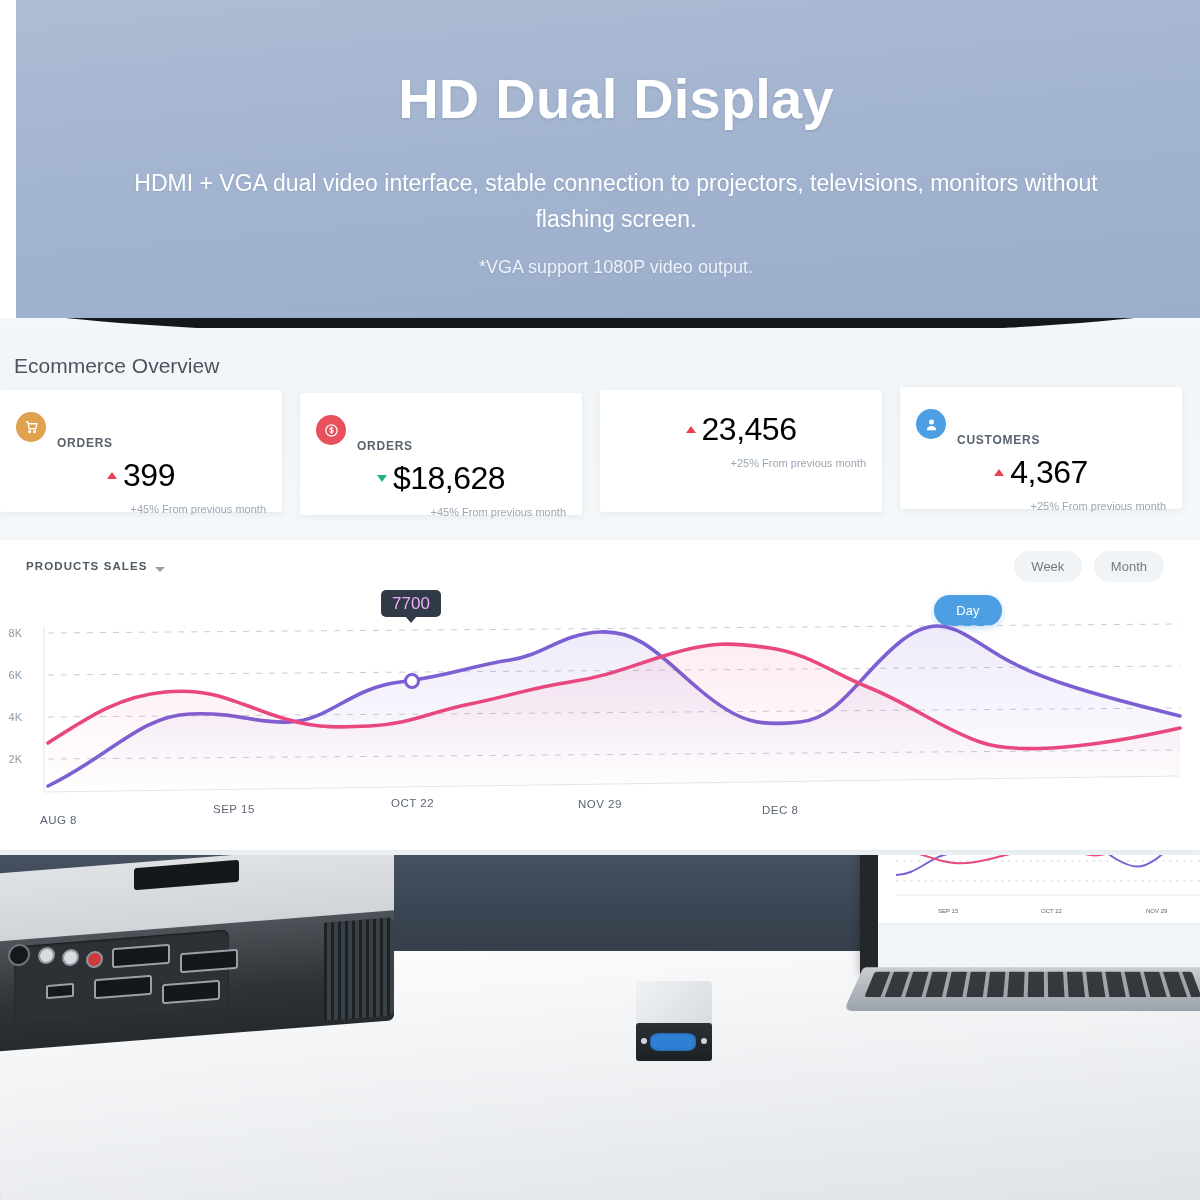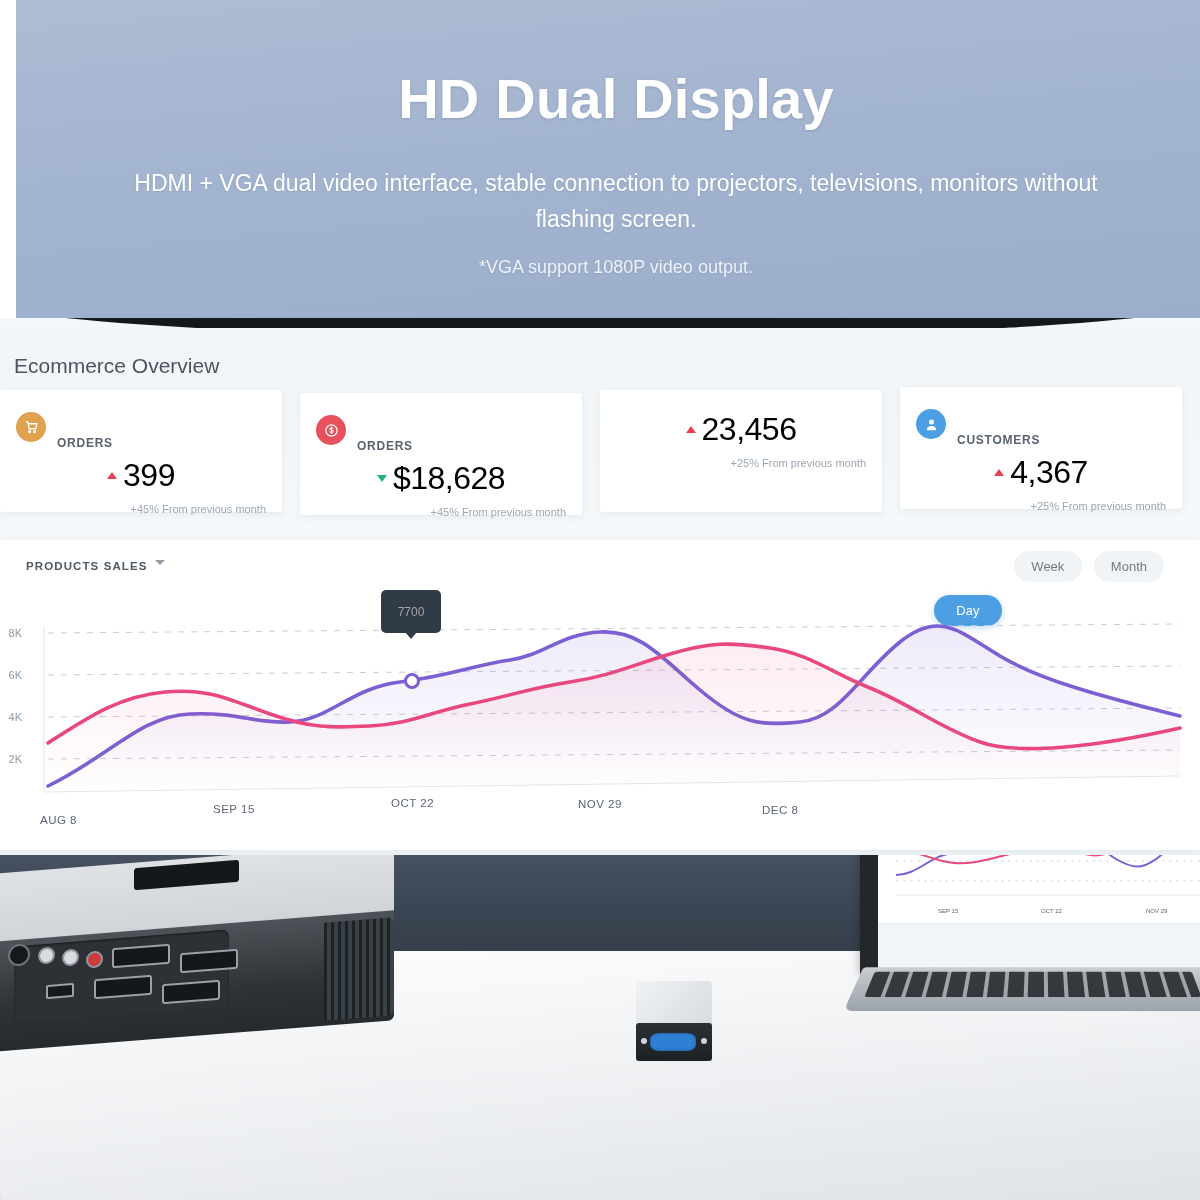--- a/index.html
+++ b/index.html
@@ -92,44 +92,44 @@
     font-size:11px; color:#9aa7b4;
   }
 
   
   .chart-card {
     position:absolute; left:0; top:212px; width:1200px; height:310px;
     background:#ffffff;
     box-shadow:0 2px 8px rgba(120,140,160,.1);
     border-radius:3px;
   }
-  .chart-head { position:absolute; left:26px; top:20px; display:flex; align-items:flex-start; gap:8px; }
+  .chart-head { position:absolute; left:26px; top:20px; display:flex; align-items:flex-end; gap:8px; }
   .chart-head-label {
     font-size:11.5px; letter-spacing:1.1px; color:#4e5964; font-weight:700;
   }
   .caret { width:0;height:0;border-left:5px solid transparent;border-right:5px solid transparent;border-top:5px solid #93a0ad; }
   .seg { position:absolute; right:36px; top:11px; display:flex; gap:12px; }
   .seg-btn {
     min-width:68px; height:31px; padding:0 17px; border-radius:17px;
     display:flex; align-items:center; justify-content:center;
     font-size:13px; color:#6f7a86; background:#f1f4f7; border:none;
     font-family:inherit;
   }
   .seg-btn.on { background:#4d9fe4; color:#ffffff; box-shadow:0 2px 6px rgba(77,159,228,.35);margin-top:44px; }
 
   .plot { position:absolute; left:0; top:56px; width:1200px; height:250px; }
   .plot svg { width:100%; height:100%; display:block; }
   .ylab { font-size:11px; fill:#8d99a6; font-family:"Liberation Sans",sans-serif; }
   .xlab { font-size:11.5px; fill:#5b6672; font-family:"Liberation Sans",sans-serif; letter-spacing:.5px; }
 
   .tip {
-    position:absolute; left:381px; top:590px; width:60px; height:43px;
+    position:absolute; left:381px; top:590px; width:60px; height:27px;
     background:#303b47; border-radius:5px;
     display:flex; align-items:center; justify-content:center;
-    color:#a3a3a3; font-size:12px; z-index:6;
+    color:#f0abfc; font-size:17px; z-index:6;
   }
   .tip::after {
     content:""; position:absolute; left:50%; bottom:-6px; transform:translateX(-50%);
     border-left:6px solid transparent; border-right:6px solid transparent;
     border-top:7px solid #303b47;
   }
 
   
   .photo { position:absolute; left:0; top:855px; width:1200px; height:345px; overflow:hidden; }
   .backdrop { position:absolute; left:0; top:0; width:1200px; height:120px;

